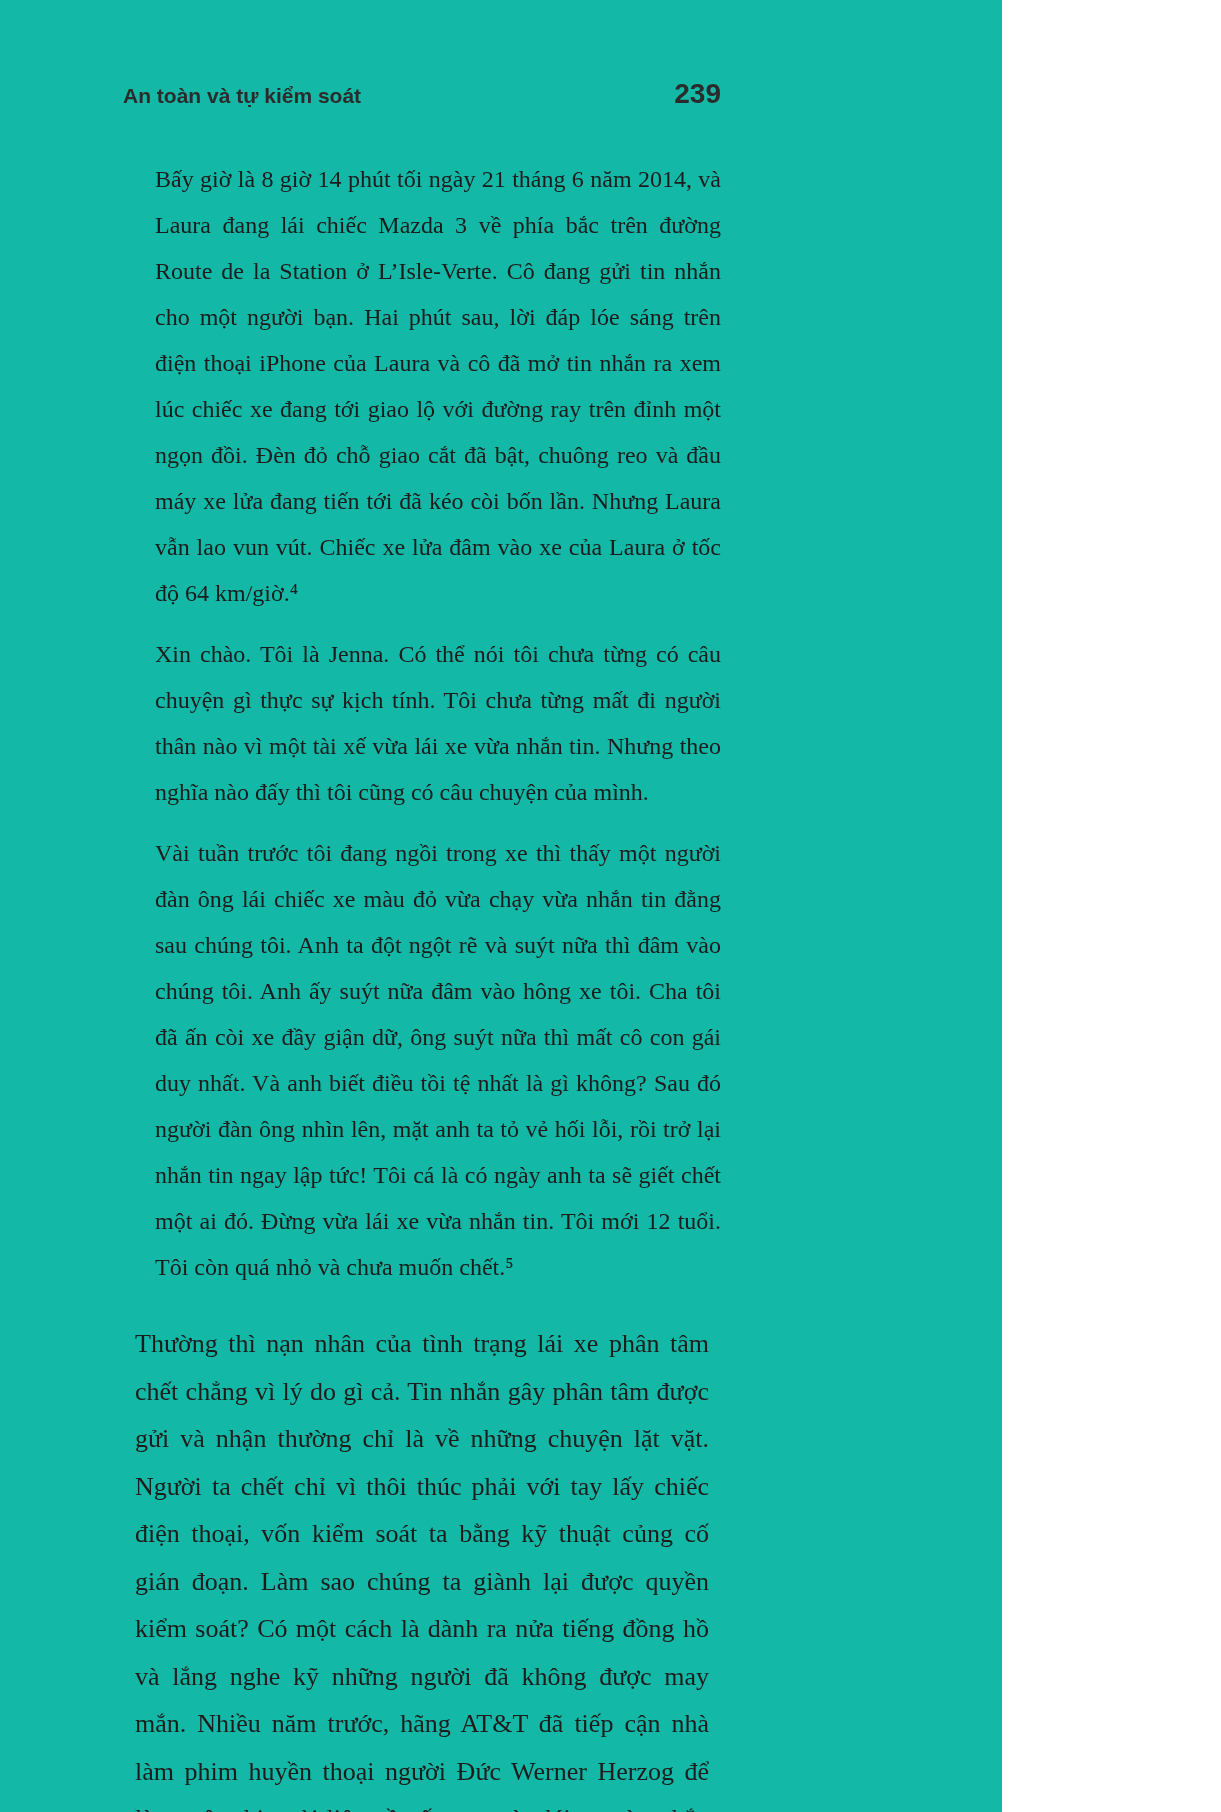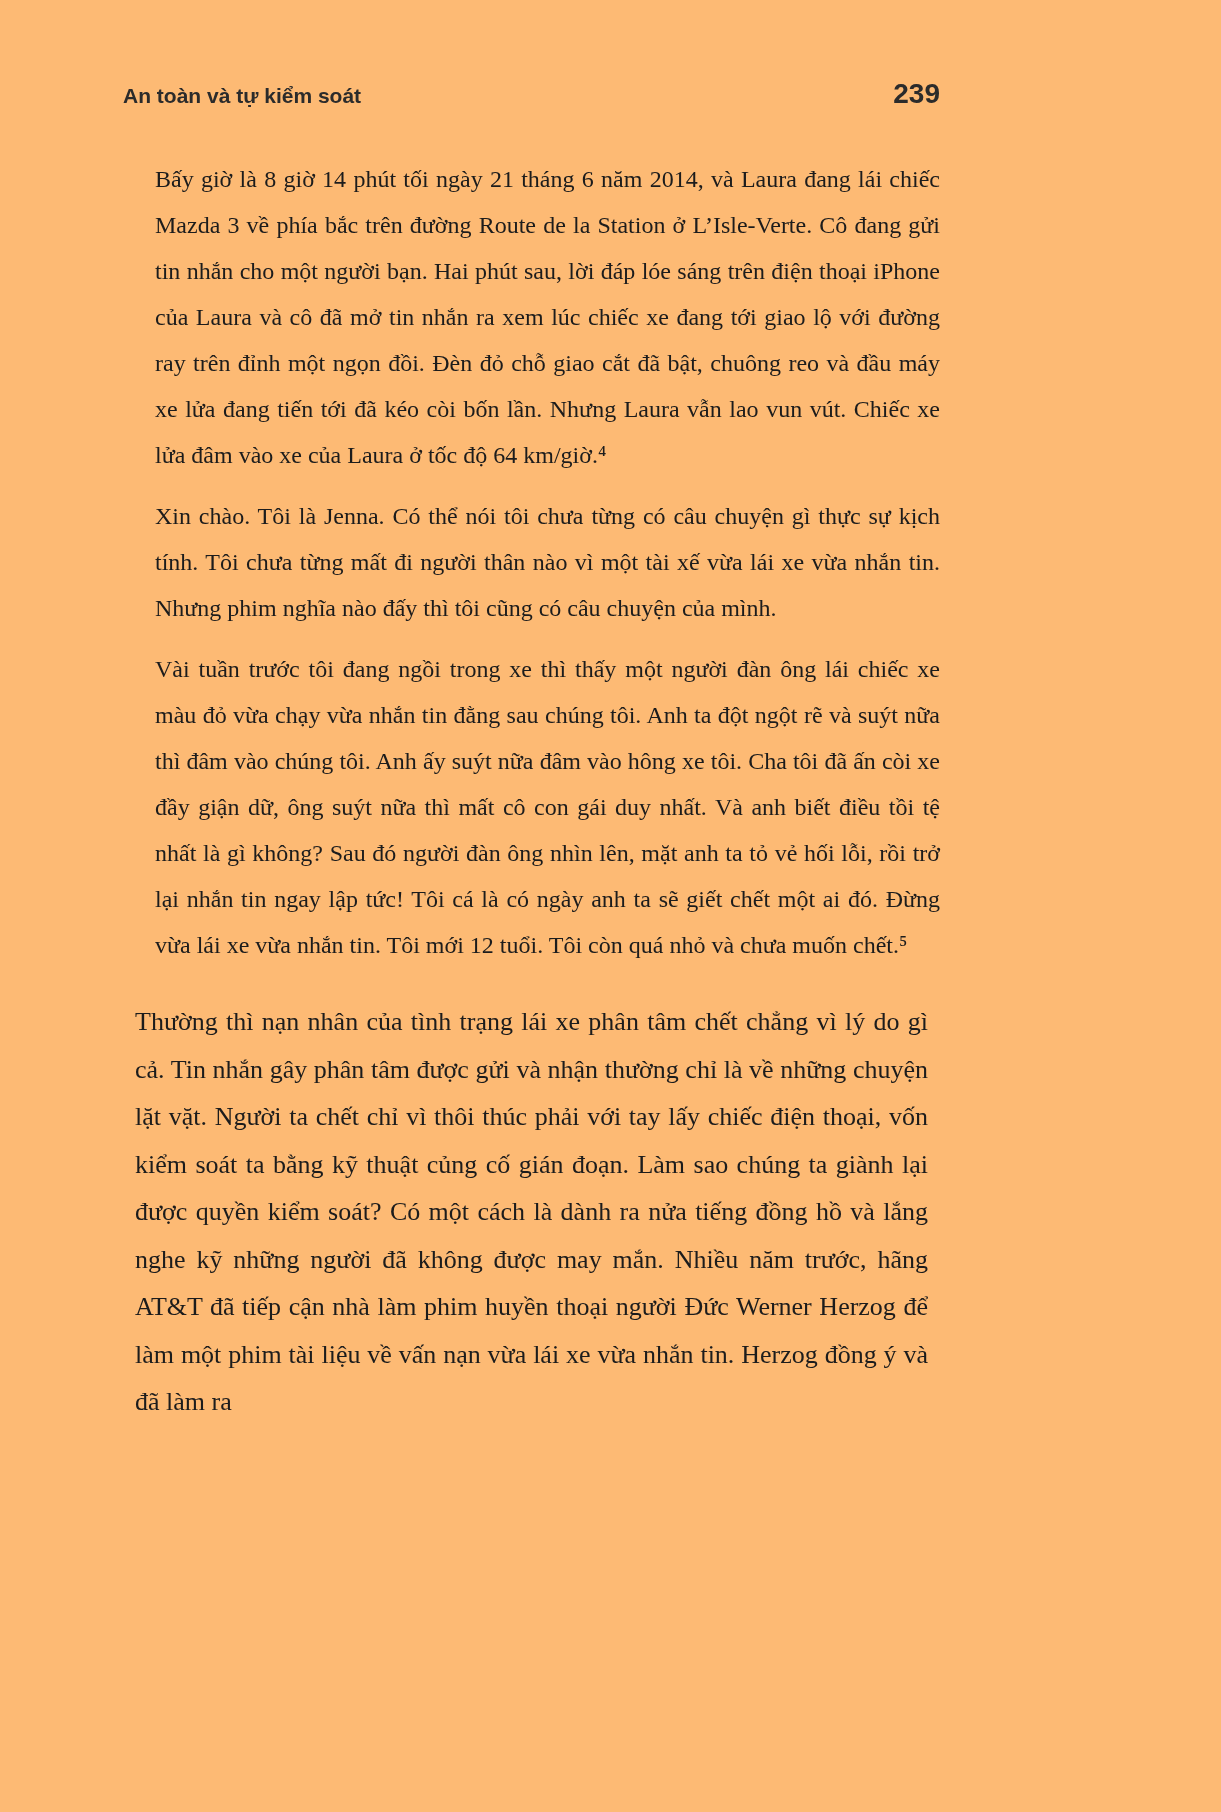--- a/index.html
+++ b/index.html
@@ -2,23 +2,23 @@
 <html lang="vi"><head>
 <meta charset="utf-8">
 <style>
   html, body {
     margin: 0;
     padding: 0;
     background: #ffffff;
   }
   .page {
     position: relative;
-    width: 1221px;
+    width: 1002px;
     height: 1812px;
-    background: #fdba74;
+    background: #14b8a6;
     box-sizing: border-box;
     padding: 78px 281px 0 123px;
     color: #1c1c1c;
     overflow: hidden;
   }
   .running-header {
     display: flex;
     justify-content: space-between;
     align-items: baseline;
     font-family: "Liberation Sans", sans-serif;
@@ -63,21 +63,21 @@
 
 <div class="page">
 
   <header class="running-header">
     <span class="running-title">An toàn và tự kiểm soát</span>
     <span class="page-number">239</span>
   </header>
 
   <section class="quote-block">
     <p>Bấy giờ là 8 giờ 14 phút tối ngày 21 tháng 6 năm 2014, và Laura đang lái chiếc Mazda 3 về phía bắc trên đường Route de la Station ở L’Isle-Verte. Cô đang gửi tin nhắn cho một người bạn. Hai phút sau, lời đáp lóe sáng trên điện thoại iPhone của Laura và cô đã mở tin nhắn ra xem lúc chiếc xe đang tới giao lộ với đường ray trên đỉnh một ngọn đồi. Đèn đỏ chỗ giao cắt đã bật, chuông reo và đầu máy xe lửa đang tiến tới đã kéo còi bốn lần. Nhưng Laura vẫn lao vun vút. Chiếc xe lửa đâm vào xe của Laura ở tốc độ 64 km/giờ.⁴</p>
-    <p>Xin chào. Tôi là Jenna. Có thể nói tôi chưa từng có câu chuyện gì thực sự kịch tính. Tôi chưa từng mất đi người thân nào vì một tài xế vừa lái xe vừa nhắn tin. Nhưng phim nghĩa nào đấy thì tôi cũng có câu chuyện của mình.</p>
+    <p>Xin chào. Tôi là Jenna. Có thể nói tôi chưa từng có câu chuyện gì thực sự kịch tính. Tôi chưa từng mất đi người thân nào vì một tài xế vừa lái xe vừa nhắn tin. Nhưng theo nghĩa nào đấy thì tôi cũng có câu chuyện của mình.</p>
     <p>Vài tuần trước tôi đang ngồi trong xe thì thấy một người đàn ông lái chiếc xe màu đỏ vừa chạy vừa nhắn tin đằng sau chúng tôi. Anh ta đột ngột rẽ và suýt nữa thì đâm vào chúng tôi. Anh ấy suýt nữa đâm vào hông xe tôi. Cha tôi đã ấn còi xe đầy giận dữ, ông suýt nữa thì mất cô con gái duy nhất. Và anh biết điều tồi tệ nhất là gì không? Sau đó người đàn ông nhìn lên, mặt anh ta tỏ vẻ hối lỗi, rồi trở lại nhắn tin ngay lập tức! Tôi cá là có ngày anh ta sẽ giết chết một ai đó. Đừng vừa lái xe vừa nhắn tin. Tôi mới 12 tuổi. Tôi còn quá nhỏ và chưa muốn chết.⁵</p>
   </section>
 
   <section class="body-text">
     <p>Thường thì nạn nhân của tình trạng lái xe phân tâm chết chẳng vì lý do gì cả. Tin nhắn gây phân tâm được gửi và nhận thường chỉ là về những chuyện lặt vặt. Người ta chết chỉ vì thôi thúc phải với tay lấy chiếc điện thoại, vốn kiểm soát ta bằng kỹ thuật củng cố gián đoạn. Làm sao chúng ta giành lại được quyền kiểm soát? Có một cách là dành ra nửa tiếng đồng hồ và lắng nghe kỹ những người đã không được may mắn. Nhiều năm trước, hãng AT&amp;T đã tiếp cận nhà làm phim huyền thoại người Đức Werner Herzog để làm một phim tài liệu về vấn nạn vừa lái xe vừa nhắn tin. Herzog đồng ý và đã làm ra</p>
   </section>
 
 </div>
 
 </body></html>

